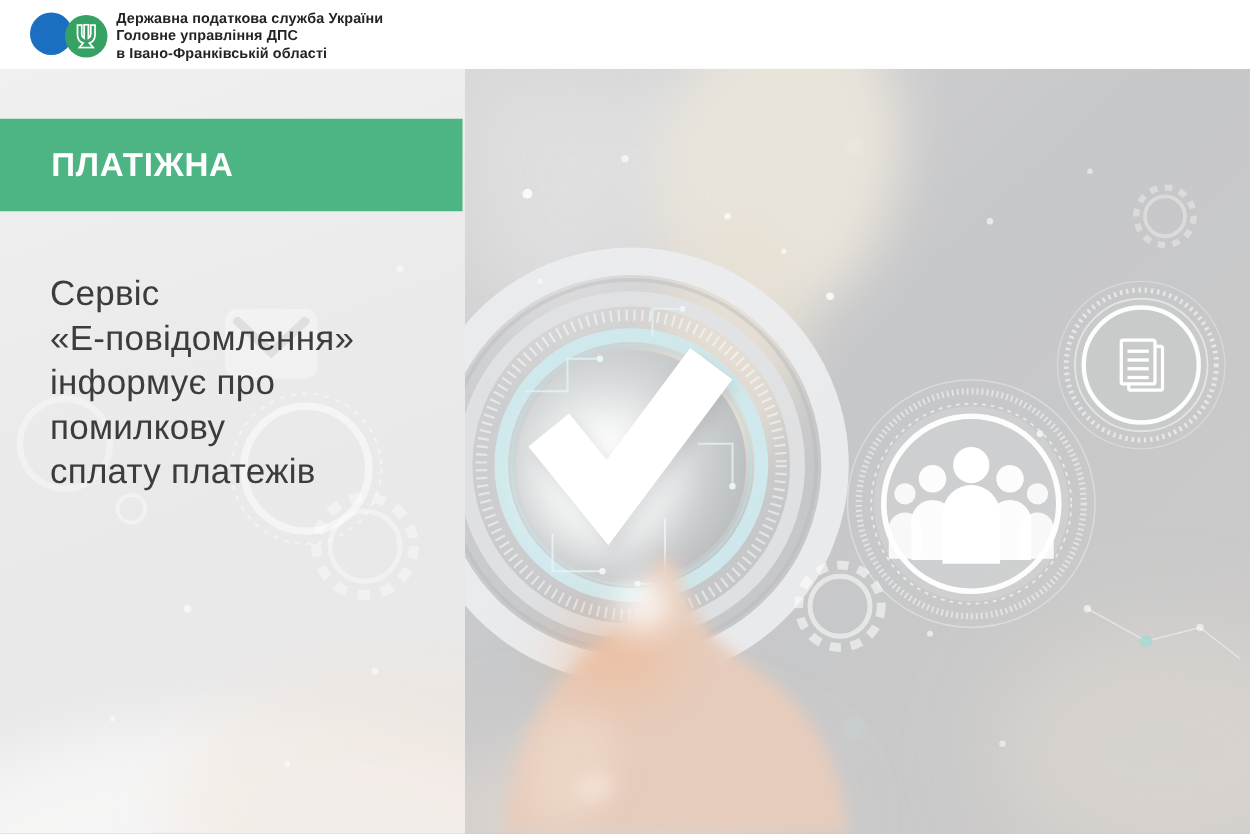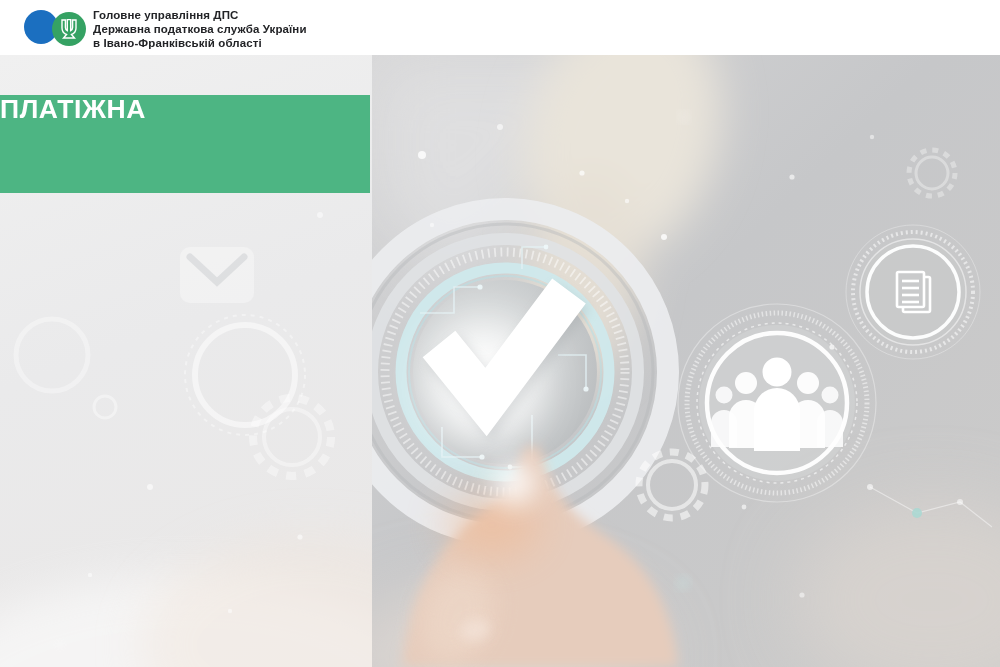--- a/index.html
+++ b/index.html
@@ -20,22 +20,22 @@
 
   
   .photo{position:absolute;left:372px;top:0;width:628px;height:612px;background:#c7c8ca;}
   .photo svg{display:block;}
 
   
   .left-panel{position:absolute;left:0;top:0;width:372px;height:612px;
               background:linear-gradient(160deg,#f0f0f0 0%,#eaeaeb 45%,#e9e7e6 100%);}
   .panel-deco{position:absolute;left:0;top:0;}
 
-  .badge{position:absolute;left:0;top:40px;width:370px;height:98px;background:#4db583;
-         display:flex;flex-direction:column;justify-content:flex-start;box-sizing:border-box;}
+  .badge{position:absolute;left:0;top:40px;width:370px;height:74px;background:#4db583;
+         display:flex;flex-direction:column;justify-content:center;padding-left:41px;box-sizing:border-box;}
   .badge span{color:#ffffff;font-weight:bold;font-size:26.5px;line-height:28px;letter-spacing:.6px;}
 
   .lead{position:absolute;left:40px;top:162px;color:#3c3c3c;font-size:28px;line-height:35.5px;
         font-weight:500;letter-spacing:.2px;}
   .lead span{display:block;}
 </style>
 </head>
 <body>
 
 <div class="stage">
@@ -43,22 +43,22 @@
   <header class="top-bar">
     <div class="logo-mark">
       <div class="logo-circle-blue"></div>
       <div class="logo-circle-green">
         <svg width="18" height="20" viewBox="-9 -10 18 20">
           <path d="M-7,-9 v8 a7,7 0 0 0 4.5,6.5 L-5.5,9 h11 L2.5,5.5 A7,7 0 0 0 7,-1 v-8 h-3.4 v7.4 a3.6,3.6 0 0 1 -1.9,3.2 v-11 h-3.4 v11 a3.6,3.6 0 0 1 -1.9,-3.2 v-7.4 z" fill="none" stroke="#ffffff" stroke-width="1.4"></path>
         </svg>
       </div>
     </div>
     <div class="org-lines">
+      <div>Державна податкова служба України</div>
       <div>Головне управління ДПС</div>
-      <div>Державна податкова служба України</div>
       <div>в Івано-Франківській області</div>
     </div>
   </header>
 
   <div class="hero">
 
     <div class="photo">
       <svg width="628" height="612" viewBox="0 0 628 612">
         <defs>
           <filter id="b6" x="-60%" y="-60%" width="220%" height="220%">
@@ -239,16 +239,23 @@
             <circle cx="230" cy="556" r="2.2" opacity=".5"></circle>
           <circle cx="60" cy="590" r="3" opacity=".5" filter="url(#pb2)"></circle>
             <circle cx="320" cy="160" r="3" opacity=".5"></circle>
         </g>
       </svg>
 
       <div class="badge">
         <span>ПЛАТІЖНА</span>
       </div>
 
+      <div class="lead">
+        <span>Сервіс</span>
+        <span>«Е-повідомлення»</span>
+        <span>інформує про</span>
+        <span>помилкову</span>
+        <span>сплату платежів</span>
+      </div>
     </aside>
 
   </div>
 </div>
 
 </body></html>

